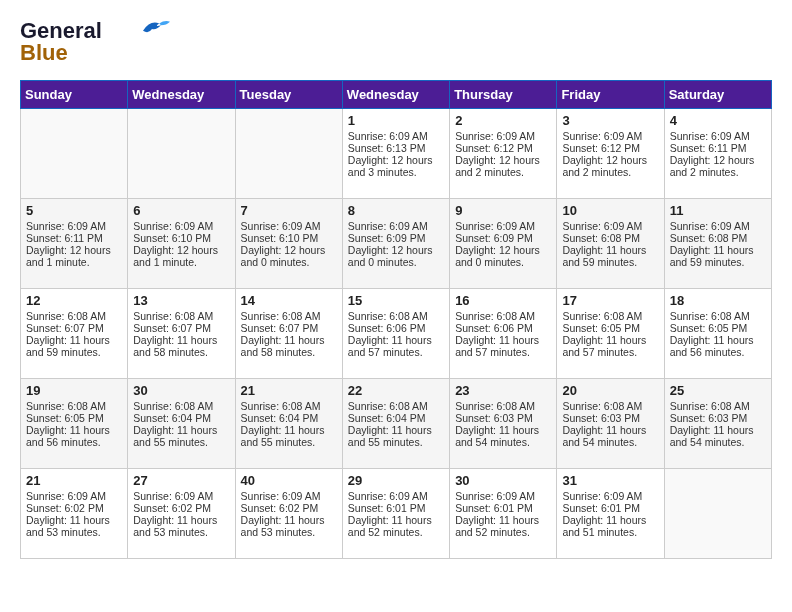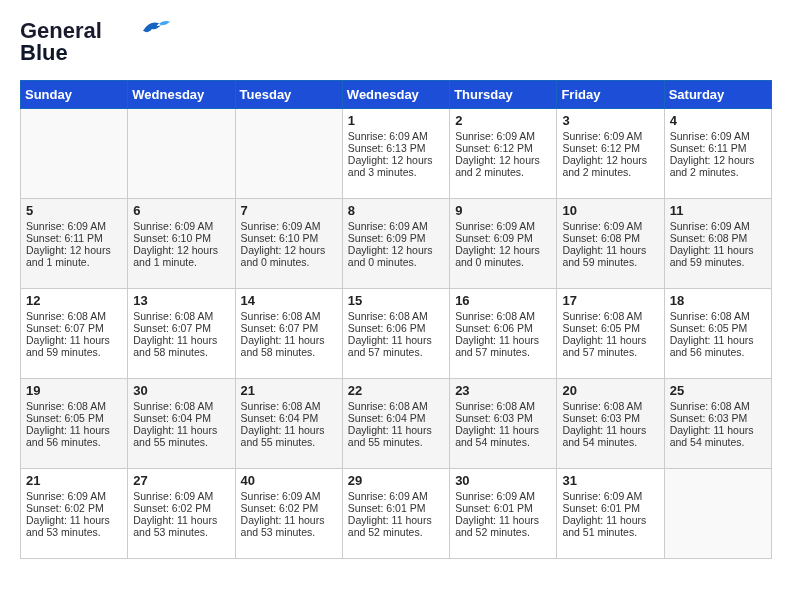--- a/index.html
+++ b/index.html
@@ -21,21 +21,21 @@
       flex-direction: column;
       align-items: flex-start;
     }
     .logo-text {
       font-size: 22px;
       font-weight: bold;
       color: #1a1a2e;
       line-height: 1;
     }
     .logo-text span.blue {
-      color: #0f172a;
+      color: #a16207;
     }
     .logo-bird {
       width: 36px;
       height: 20px;
       margin-left: 48px;
       margin-top: -4px;
     }
     .title-section {
       text-align: right;
     }
@@ -47,21 +47,21 @@
     .location {
       font-size: 16px;
       color: #444;
     }
     .calendar-table {
       width: 100%;
       border-collapse: collapse;
       table-layout: fixed;
     }
     .calendar-table th {
-      background-color: #1d4ed8;
+      background-color: #4c1d95;
       color: #fff;
       font-size: 13px;
       font-weight: bold;
       padding: 6px 4px;
       text-align: left;
       border: 1px solid #1565c0;
     }
     .calendar-table td {
       border: 1px solid #ccc;
       vertical-align: top;

